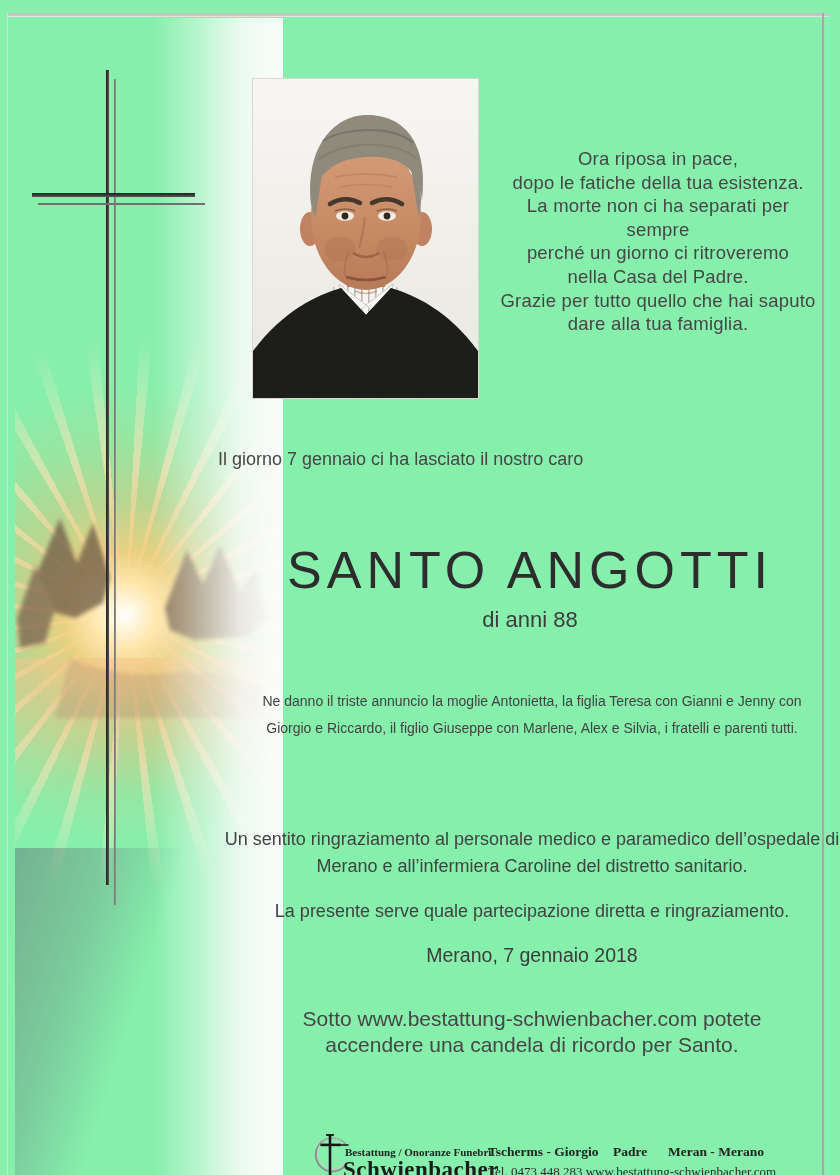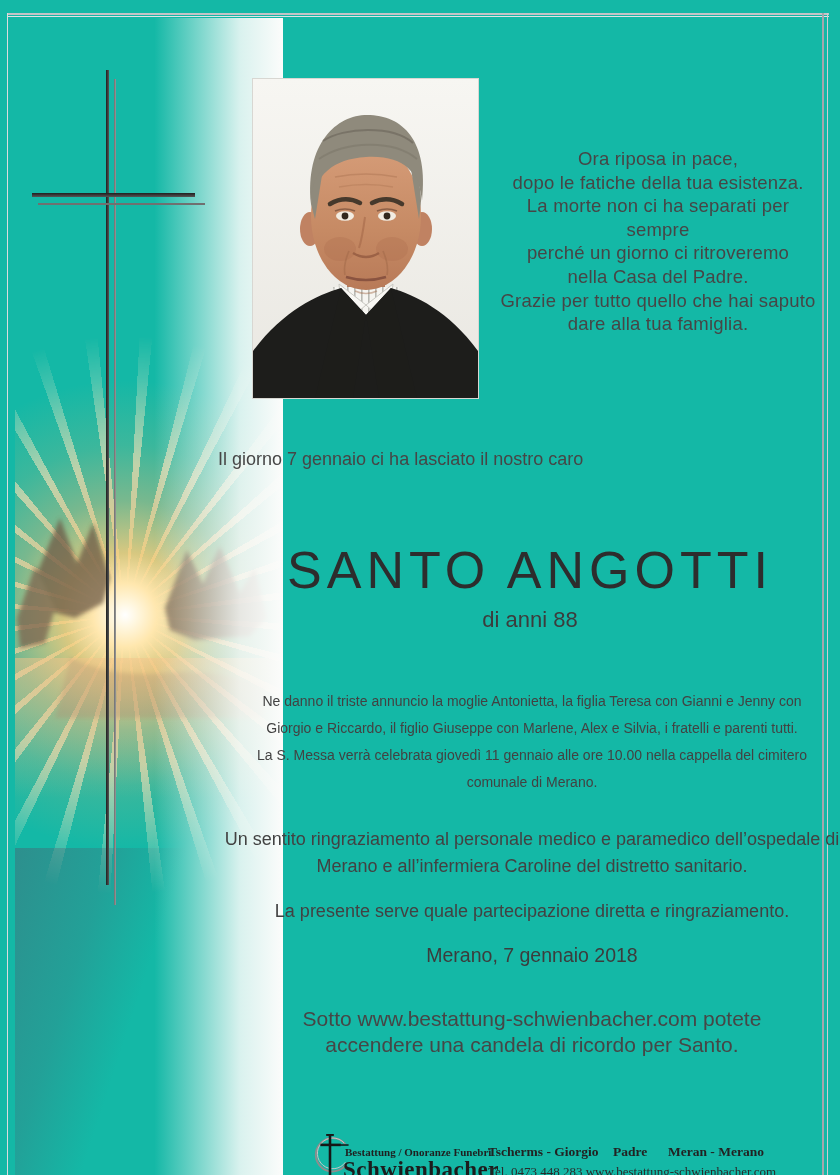--- a/index.html
+++ b/index.html
@@ -2,21 +2,21 @@
 <html><head>
 <meta charset="utf-8">
 <style>
   html,body{margin:0;padding:0;}
   body{
     width:840px;height:1175px;overflow:hidden;position:relative;
     background:#ffffff;
     font-family:"Liberation Sans", sans-serif;
     color:#3f3f3f;
   }
-  .page{position:absolute;inset:0;background:#14b8a6;}
+  .page{position:absolute;inset:0;background:#86efac;}
   
   .border-top{position:absolute;left:7px;top:13px;width:822px;height:2px;background:#c3c3c6;}
   .border-top2{position:absolute;left:7px;top:16px;width:822px;height:1px;background:#e2e2e4;}
   .border-left{position:absolute;left:7px;top:13px;width:1px;height:1162px;background:#dcdcde;}
   .border-right{position:absolute;left:822px;top:13px;width:2px;height:1162px;background:#a6a6ac;}
   .border-right2{position:absolute;left:827px;top:13px;width:1px;height:1162px;background:#cdcdd1;}
 
   
   .left-art{position:absolute;left:15px;top:18px;width:268px;height:1157px;overflow:hidden;}
   .art-base2{position:absolute;inset:0;
@@ -211,21 +211,20 @@
 Grazie per tutto quello che hai saputo
 dare alla tua famiglia.</div>
 
   <div class="announce">Il giorno 7 gennaio ci ha lasciato il nostro caro</div>
 
   <div class="name">SANTO ANGOTTI</div>
   <div class="age">di anni 88</div>
 
   <div class="para-block">
     <p>Ne danno il triste annuncio la moglie Antonietta, la figlia Teresa con Gianni e Jenny con Giorgio e Riccardo, il figlio Giuseppe con Marlene, Alex e Silvia, i fratelli e parenti tutti.</p>
-    <p>La S. Messa verrà celebrata giovedì 11 gennaio alle ore 10.00 nella cappella del cimitero comunale di Merano.</p>
   </div>
 
   <div class="thanks">Un sentito ringraziamento al personale medico e paramedico dell’ospedale di Merano e all’infermiera Caroline del distretto sanitario.</div>
   <div class="participation">La presente serve quale partecipazione diretta e ringraziamento.</div>
   <div class="dateline">Merano, 7 gennaio 2018</div>
   <div class="candle">Sotto www.bestattung-schwienbacher.com potete accendere una candela di ricordo per Santo.</div>
 
   <svg class="footer-logo" viewBox="0 0 64 64">
     <path d="M56,16 A26,26 0 1 0 58,46" fill="none" stroke="#8d8d8d" stroke-width="3"></path>
     <path d="M54,14 A24,24 0 1 0 56,44" fill="none" stroke="#c9c9c9" stroke-width="1.5"></path>

